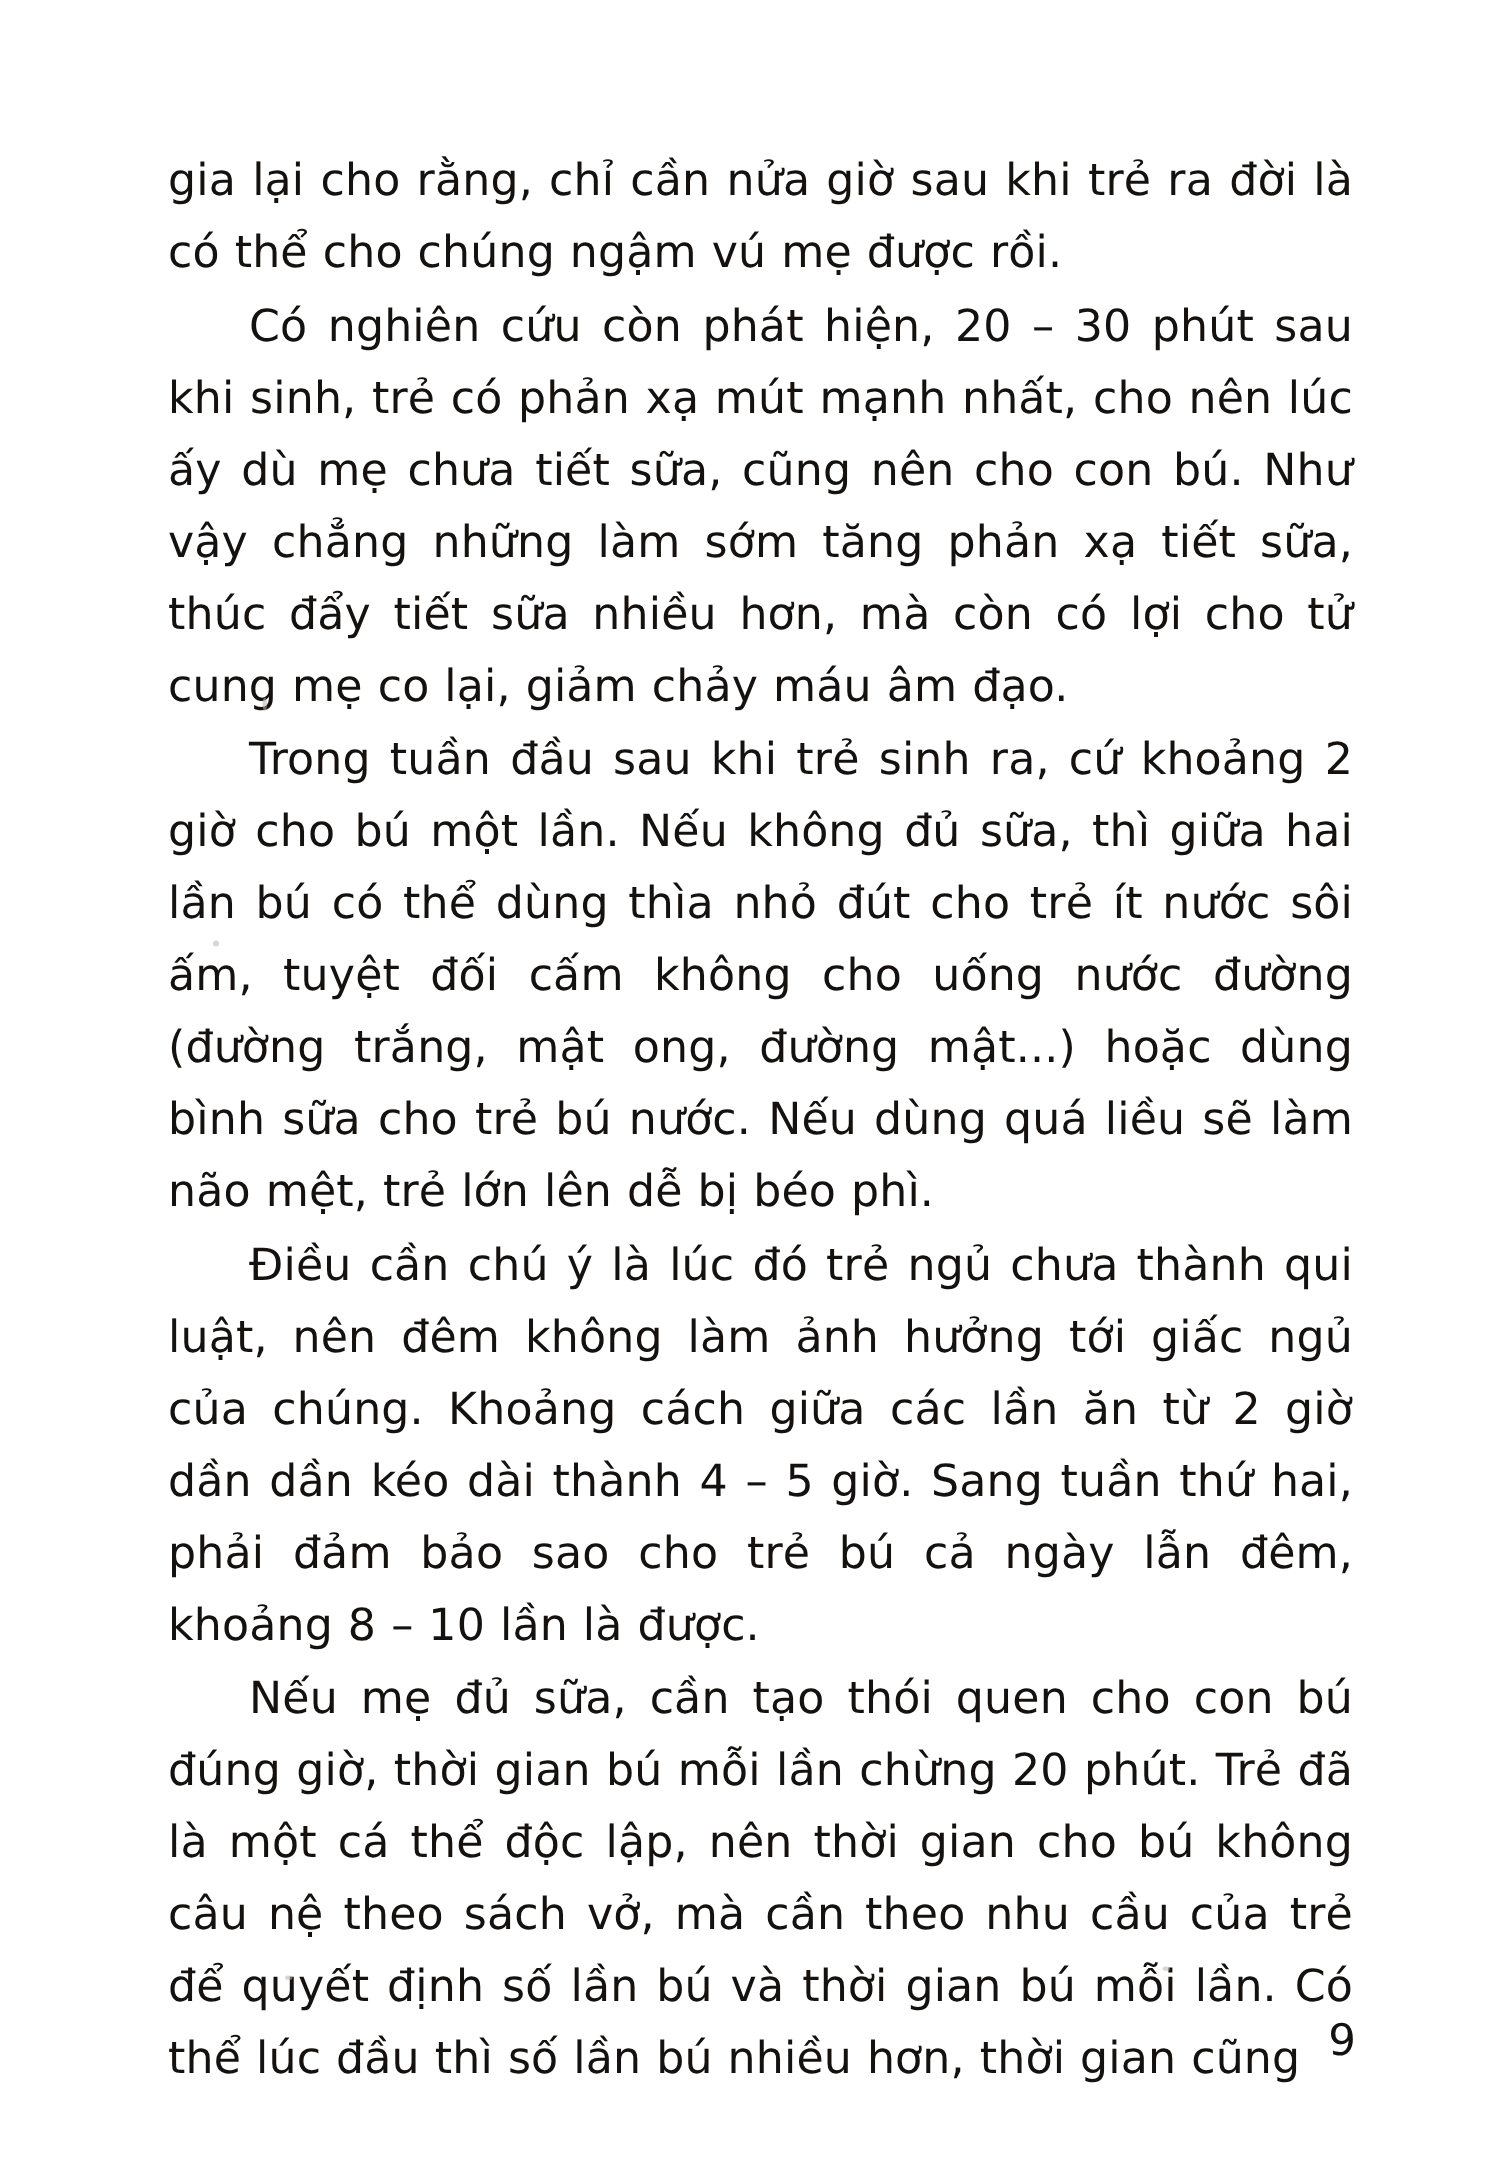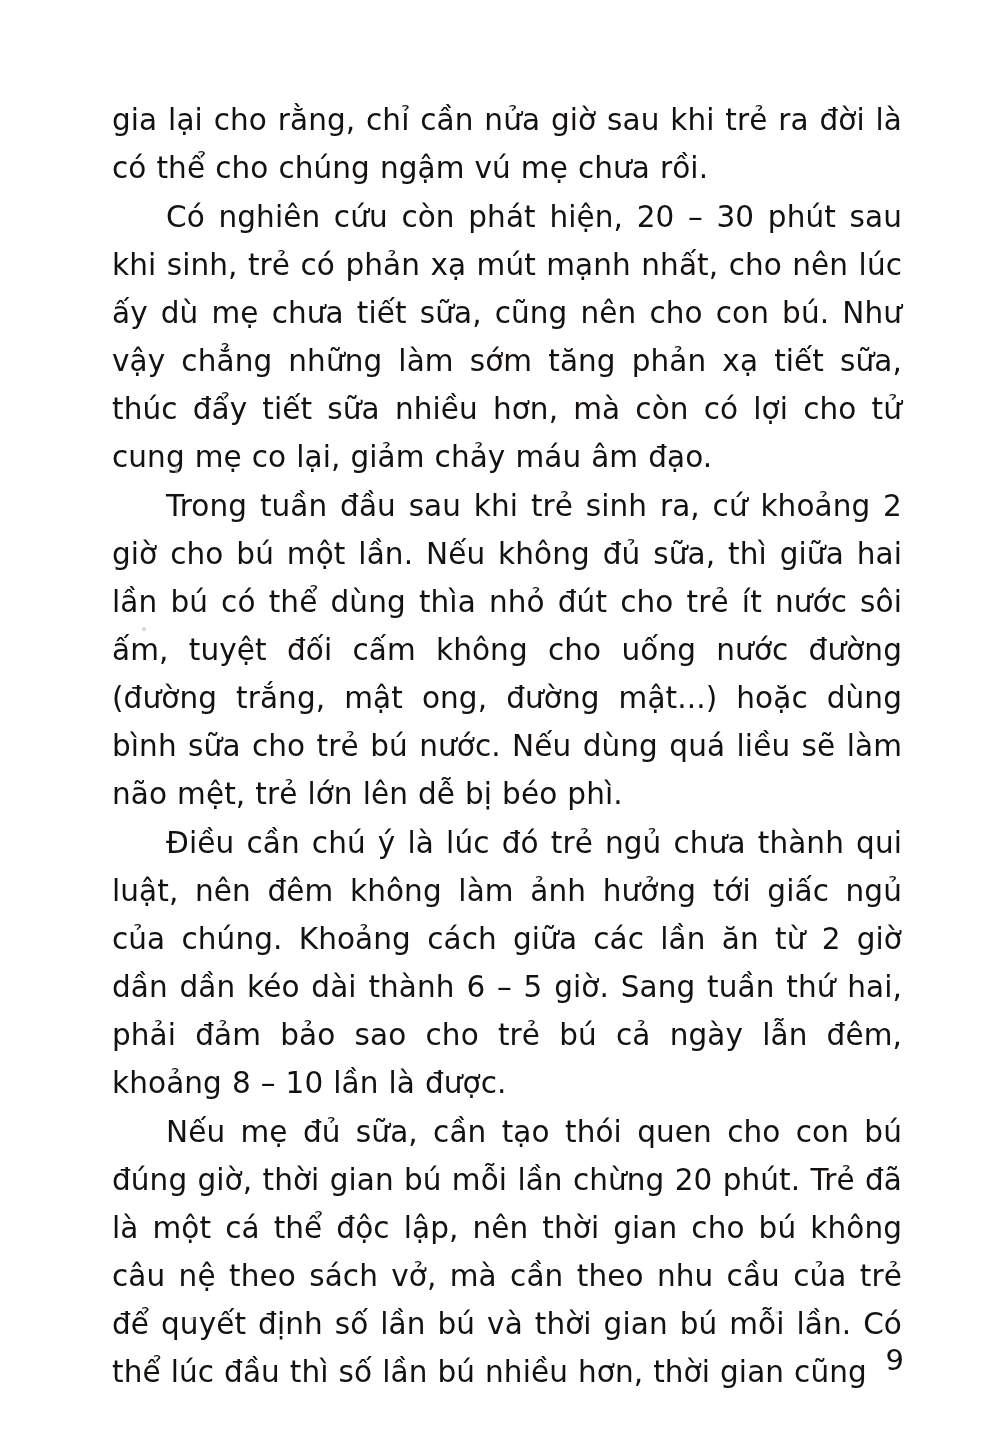--- a/index.html
+++ b/index.html
@@ -61,24 +61,24 @@
     border-radius: 50%;
     pointer-events: none;
   }
 </style>
 </head>
 <body>
 
 <div class="page">
 
   <div class="text-block">
-    <p class="para">gia lại cho rằng, chỉ cần nửa giờ sau khi trẻ ra đời là có thể cho chúng ngậm vú mẹ chưa rồi.</p>
+    <p class="para">gia lại cho rằng, chỉ cần nửa giờ sau khi trẻ ra đời là có thể cho chúng ngậm vú mẹ được rồi.</p>
     <p class="para indent">Có nghiên cứu còn phát hiện, 20 – 30 phút sau khi sinh, trẻ có phản xạ mút mạnh nhất, cho nên lúc ấy dù mẹ chưa tiết sữa, cũng nên cho con bú. Như vậy chẳng những làm sớm tăng phản xạ tiết sữa, thúc đẩy tiết sữa nhiều hơn, mà còn có lợi cho tử cung mẹ co lại, giảm chảy máu âm đạo.</p>
     <p class="para indent">Trong tuần đầu sau khi trẻ sinh ra, cứ khoảng 2 giờ cho bú một lần. Nếu không đủ sữa, thì giữa hai lần bú có thể dùng thìa nhỏ đút cho trẻ ít nước sôi ấm, tuyệt đối cấm không cho uống nước đường (đường trắng, mật ong, đường mật...) hoặc dùng bình sữa cho trẻ bú nước. Nếu dùng quá liều sẽ làm não mệt, trẻ lớn lên dễ bị béo phì.</p>
-    <p class="para indent">Điều cần chú ý là lúc đó trẻ ngủ chưa thành qui luật, nên đêm không làm ảnh hưởng tới giấc ngủ của chúng. Khoảng cách giữa các lần ăn từ 2 giờ dần dần kéo dài thành 6 – 5 giờ. Sang tuần thứ hai, phải đảm bảo sao cho trẻ bú cả ngày lẫn đêm, khoảng 8 – 10 lần là được.</p>
+    <p class="para indent">Điều cần chú ý là lúc đó trẻ ngủ chưa thành qui luật, nên đêm không làm ảnh hưởng tới giấc ngủ của chúng. Khoảng cách giữa các lần ăn từ 2 giờ dần dần kéo dài thành 4 – 5 giờ. Sang tuần thứ hai, phải đảm bảo sao cho trẻ bú cả ngày lẫn đêm, khoảng 8 – 10 lần là được.</p>
     <p class="para indent">Nếu mẹ đủ sữa, cần tạo thói quen cho con bú đúng giờ, thời gian bú mỗi lần chừng 20 phút. Trẻ đã là một cá thể độc lập, nên thời gian cho bú không câu nệ theo sách vở, mà cần theo nhu cầu của trẻ để quyết định số lần bú và thời gian bú mỗi lần. Có thể lúc đầu thì số lần bú nhiều hơn, thời gian cũng</p>
   </div>
 
   <div class="page-number">9</div>
 
   <span class="speck" style="left:175px;top:465px;width:3px;height:9px;"></span>
   <span class="speck" style="left:142px;top:627px;width:4px;height:4px;"></span>
   <span class="speck" style="left:190px;top:1317px;width:5px;height:3px;"></span>
   <span class="speck" style="left:775px;top:1311px;width:5px;height:3px;"></span>
 </div>

